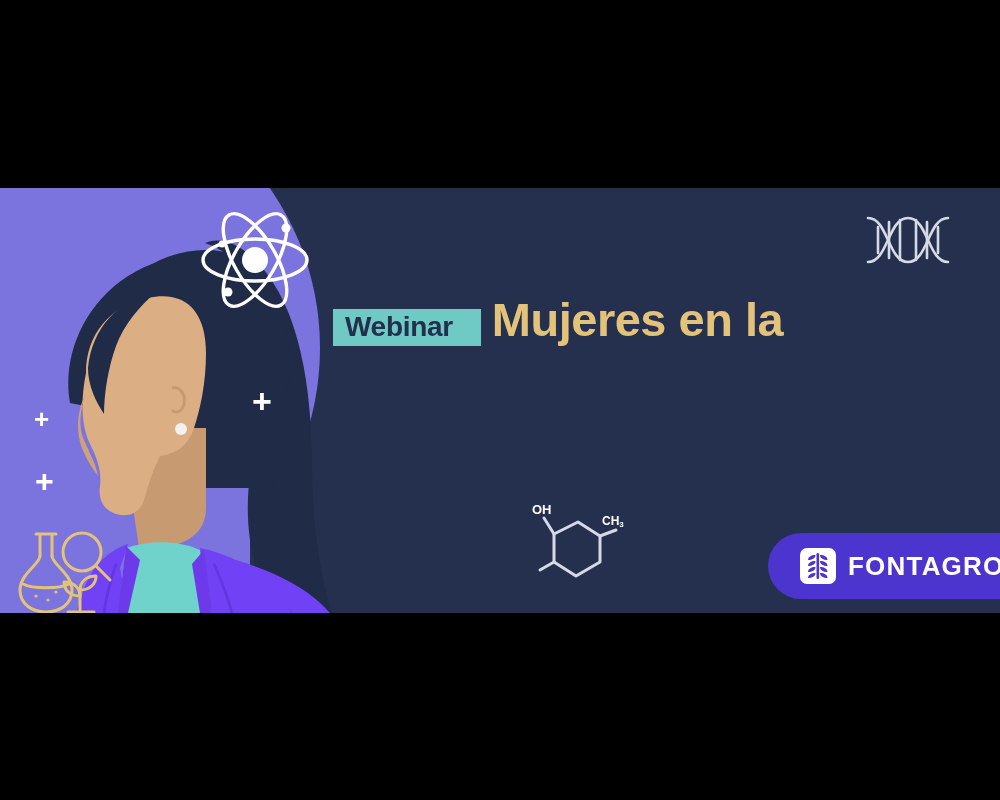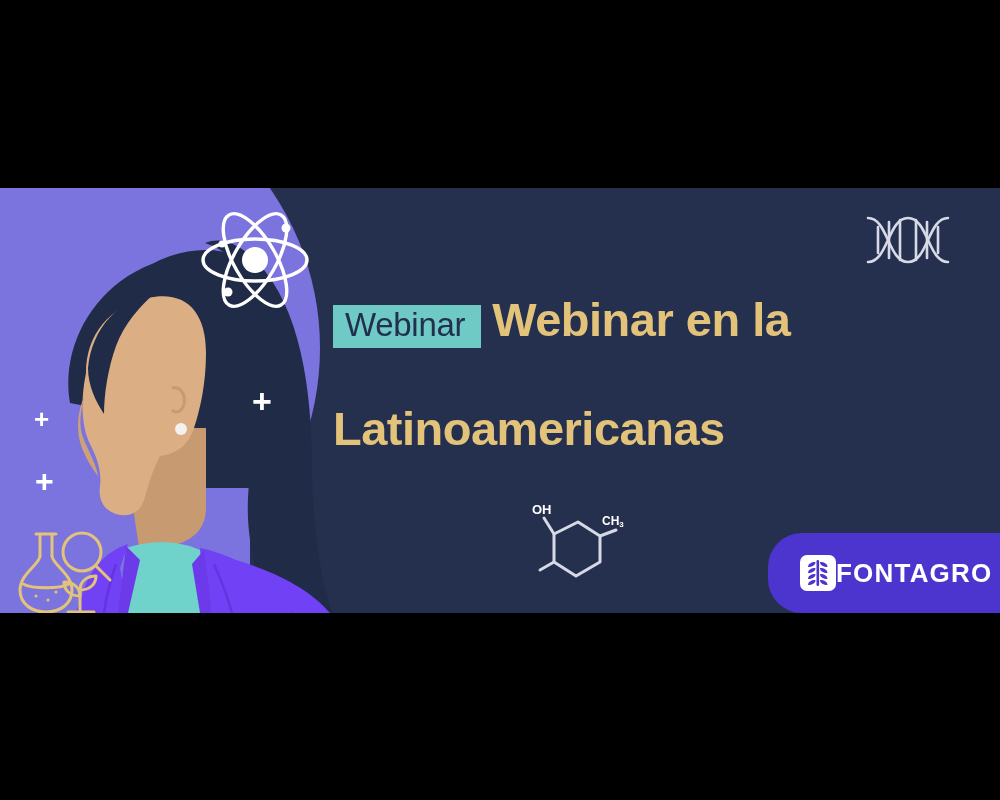--- a/index.html
+++ b/index.html
@@ -22,28 +22,28 @@
 
   
   .plus{position:absolute;color:#fff;font-weight:700;line-height:1;
         font-family:"Liberation Sans",sans-serif;}
 
   
   .textblock{position:absolute;left:333px;top:105px;width:620px;}
   .headline{margin:0;color:#E2C379;font-size:47px;font-weight:700;line-height:1.15;
             letter-spacing:-0.5px;font-family:"Liberation Sans",sans-serif;}
   .badge{display:inline-block;background:#6FC9C4;color:#22304D;
-         font-size:33px;font-weight:400;line-height:1.05;
-         padding:3px 16px 5px 12px;margin-right:11px;vertical-align:baseline;
+         font-size:28px;font-weight:700;line-height:1.05;
+         padding:3px 28px 5px 12px;margin-right:11px;vertical-align:baseline;
          letter-spacing:-0.3px;}
 
   
-  .logo-pill{position:absolute;left:768px;top:345px;width:232px;height:80px;
+  .logo-pill{position:absolute;left:768px;top:345px;width:232px;height:66px;
              background:#4B35CE;border-radius:34px 0 0 34px;
-             display:flex;align-items:center;gap:0;padding-left:32px;box-sizing:border-box;}
+             display:flex;align-items:center;gap:12px;padding-left:32px;box-sizing:border-box;}
   .logo-mark{width:36px;height:36px;flex:0 0 36px;}
   .logo-word{color:#fff;font-size:26px;font-weight:700;letter-spacing:1.2px;
              font-family:"Liberation Sans",sans-serif;}
 
   
   .ic{position:absolute;}
 </style>
 </head>
 <body>
 
@@ -158,21 +158,21 @@
         <path d="M82 40 L96 54"></path>
 
         <path d="M66 86 L66 62"></path>
         <path d="M66 70 C56 70 50 64 50 56 C60 56 66 62 66 70 Z"></path>
         <path d="M66 64 C76 64 82 58 82 50 C72 50 66 56 66 64 Z"></path>
         <path d="M54 86 L80 86"></path>
       </g>
     </svg>
 
     <div class="textblock">
-      <h1 class="headline"><span class="badge">Webinar</span><span>Webinar en la</span><br><br><span>Latinoamericanas</span></h1>
+      <h1 class="headline"><span class="badge">Webinar</span><span>Mujeres en la</span><br><br></h1>
     </div>
 
     <div class="logo-pill">
       <svg class="logo-mark" viewBox="0 0 36 36">
         <rect x="0" y="0" width="36" height="36" rx="7" fill="#FFFFFF"></rect>
         <g fill="#4B35CE">
           <rect x="16.5" y="5" width="2.6" height="26" rx="1.2"></rect>
           <path d="M15.5 7 C11 7 8 9 8 12 C12 12 15.5 10.5 15.5 7 Z"></path>
           <path d="M15.5 13 C11 13 8 15 8 18 C12 18 15.5 16.5 15.5 13 Z"></path>
           <path d="M15.5 19 C11 19 8 21 8 24 C12 24 15.5 22.5 15.5 19 Z"></path>

